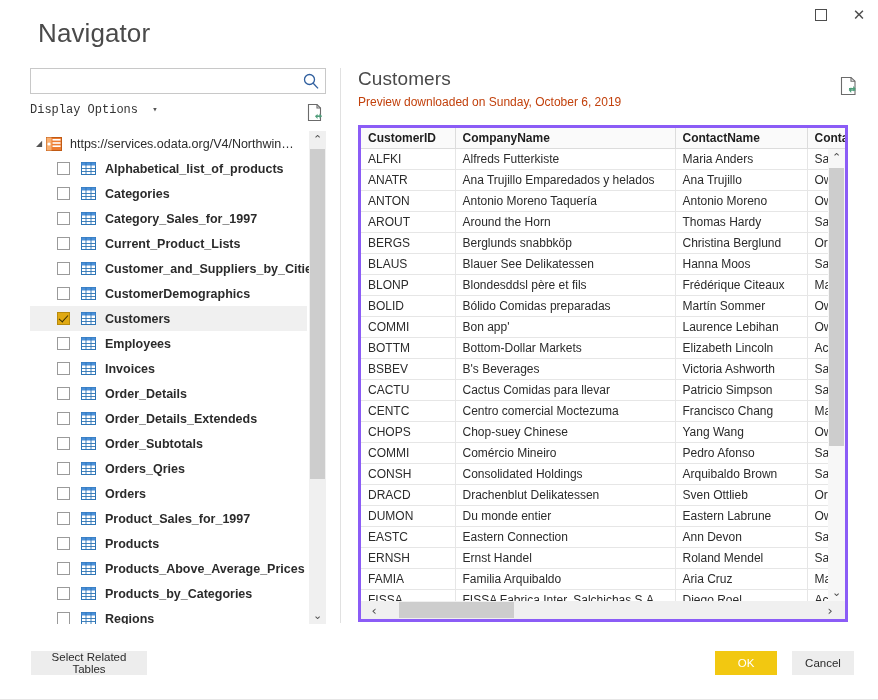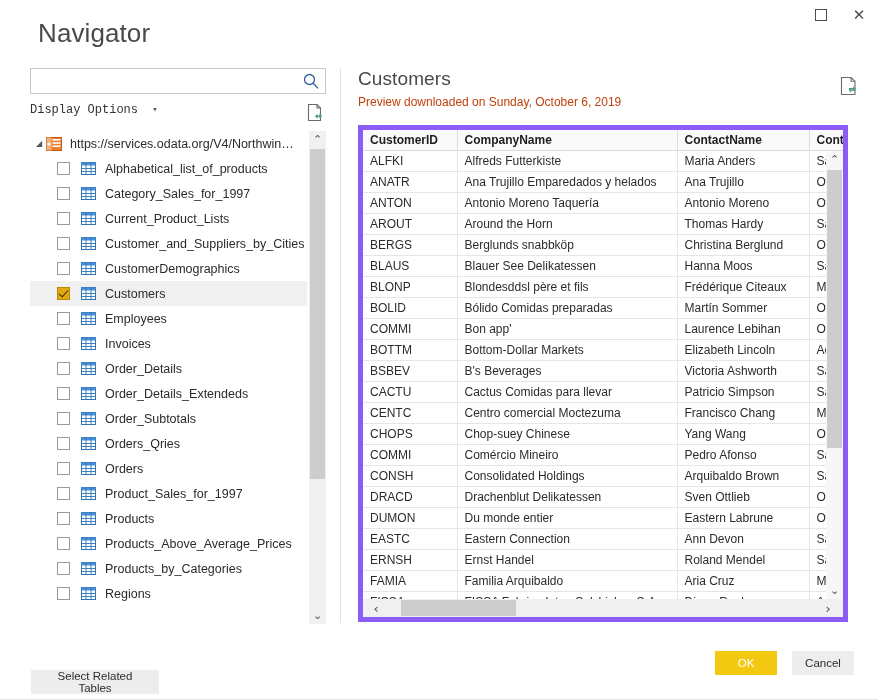--- a/index.html
+++ b/index.html
@@ -179,20 +179,21 @@
   }
   .ticon {
     flex: 0 0 15px;
     width: 15px; height: 13px;
     margin-right: 9px;
   }
   .tlabel {
     font-size: 12.5px;
     color: #2b2b2b;
     font-family: "Liberation Sans", sans-serif;
+    font-weight: bold;
   }
   .root-label {
     font-size: 12.5px;
     color: #2b2b2b;
     overflow: hidden;
     text-overflow: ellipsis;
     max-width: 225px;
   }
   .root-icon {
     flex: 0 0 16px;
@@ -262,21 +263,21 @@
   }
 
   
   .table-wrap {
     position: absolute;
     left: 358px;
     top: 125px;
     width: 490px;
     height: 497px;
     background: #ffffff;
-    border: 5px solid #8b5cf6;
+    border: 3px solid #8b5cf6;
     box-sizing: border-box;
     overflow: hidden;
   }
   table.grid {
     border-collapse: collapse;
     table-layout: fixed;
     width: 603px;
     font-size: 12px;
   }
   table.grid th {
@@ -364,21 +365,21 @@
     position: absolute;
     height: 24px;
     border: none;
     background: #ededed;
     color: #2b2b2b;
     font-family: "Liberation Sans", sans-serif;
     font-size: 11.5px;
     cursor: default;
     padding: 0 10px;
   }
-  .btn-related { left: 31px; top: 13px; width: 128px; margin-top: 19px; }
+  .btn-related { left: 31px; top: 13px; width: 116px; }
   .btn-ok      { left: 715px; top: 13px; width: 62px; background: #f2c811; color: #ffffff; }
   .btn-cancel  { left: 786px; top: 13px; width: 62px; margin-left: 6px; }
   .footer-line {
     position: absolute;
     left: 0; right: 0; bottom: 0;
     height: 1px;
     background: #e6e6e6;
   }
 </style>
 </head>
@@ -459,20 +460,33 @@
             <span class="indent"></span>
             <span class="chk"></span>
             <span class="ticon"><svg viewBox="0 0 15 13" width="15" height="13" aria-hidden="true">
                 <rect x="0.5" y="0.5" width="14" height="12" fill="#ffffff" stroke="#2E75B6"></rect>
                 <rect x="0.5" y="0.5" width="14" height="3" fill="#4a90d9"></rect>
                 <line x1="5" y1="0.5" x2="5" y2="12.5" stroke="#2E75B6" stroke-width="0.9"></line>
                 <line x1="10" y1="0.5" x2="10" y2="12.5" stroke="#2E75B6" stroke-width="0.9"></line>
                 <line x1="0.5" y1="6.5" x2="14.5" y2="6.5" stroke="#2E75B6" stroke-width="0.9"></line>
                 <line x1="0.5" y1="9.5" x2="14.5" y2="9.5" stroke="#2E75B6" stroke-width="0.9"></line>
               </svg></span>
+            <span class="tlabel">Categories</span>
+          </div>
+          <div class="tree-row">
+            <span class="indent"></span>
+            <span class="chk"></span>
+            <span class="ticon"><svg viewBox="0 0 15 13" width="15" height="13" aria-hidden="true">
+                <rect x="0.5" y="0.5" width="14" height="12" fill="#ffffff" stroke="#2E75B6"></rect>
+                <rect x="0.5" y="0.5" width="14" height="3" fill="#4a90d9"></rect>
+                <line x1="5" y1="0.5" x2="5" y2="12.5" stroke="#2E75B6" stroke-width="0.9"></line>
+                <line x1="10" y1="0.5" x2="10" y2="12.5" stroke="#2E75B6" stroke-width="0.9"></line>
+                <line x1="0.5" y1="6.5" x2="14.5" y2="6.5" stroke="#2E75B6" stroke-width="0.9"></line>
+                <line x1="0.5" y1="9.5" x2="14.5" y2="9.5" stroke="#2E75B6" stroke-width="0.9"></line>
+              </svg></span>
             <span class="tlabel">Category_Sales_for_1997</span>
           </div>
           <div class="tree-row">
             <span class="indent"></span>
             <span class="chk"></span>
             <span class="ticon"><svg viewBox="0 0 15 13" width="15" height="13" aria-hidden="true">
                 <rect x="0.5" y="0.5" width="14" height="12" fill="#ffffff" stroke="#2E75B6"></rect>
                 <rect x="0.5" y="0.5" width="14" height="3" fill="#4a90d9"></rect>
                 <line x1="5" y1="0.5" x2="5" y2="12.5" stroke="#2E75B6" stroke-width="0.9"></line>
                 <line x1="10" y1="0.5" x2="10" y2="12.5" stroke="#2E75B6" stroke-width="0.9"></line>

